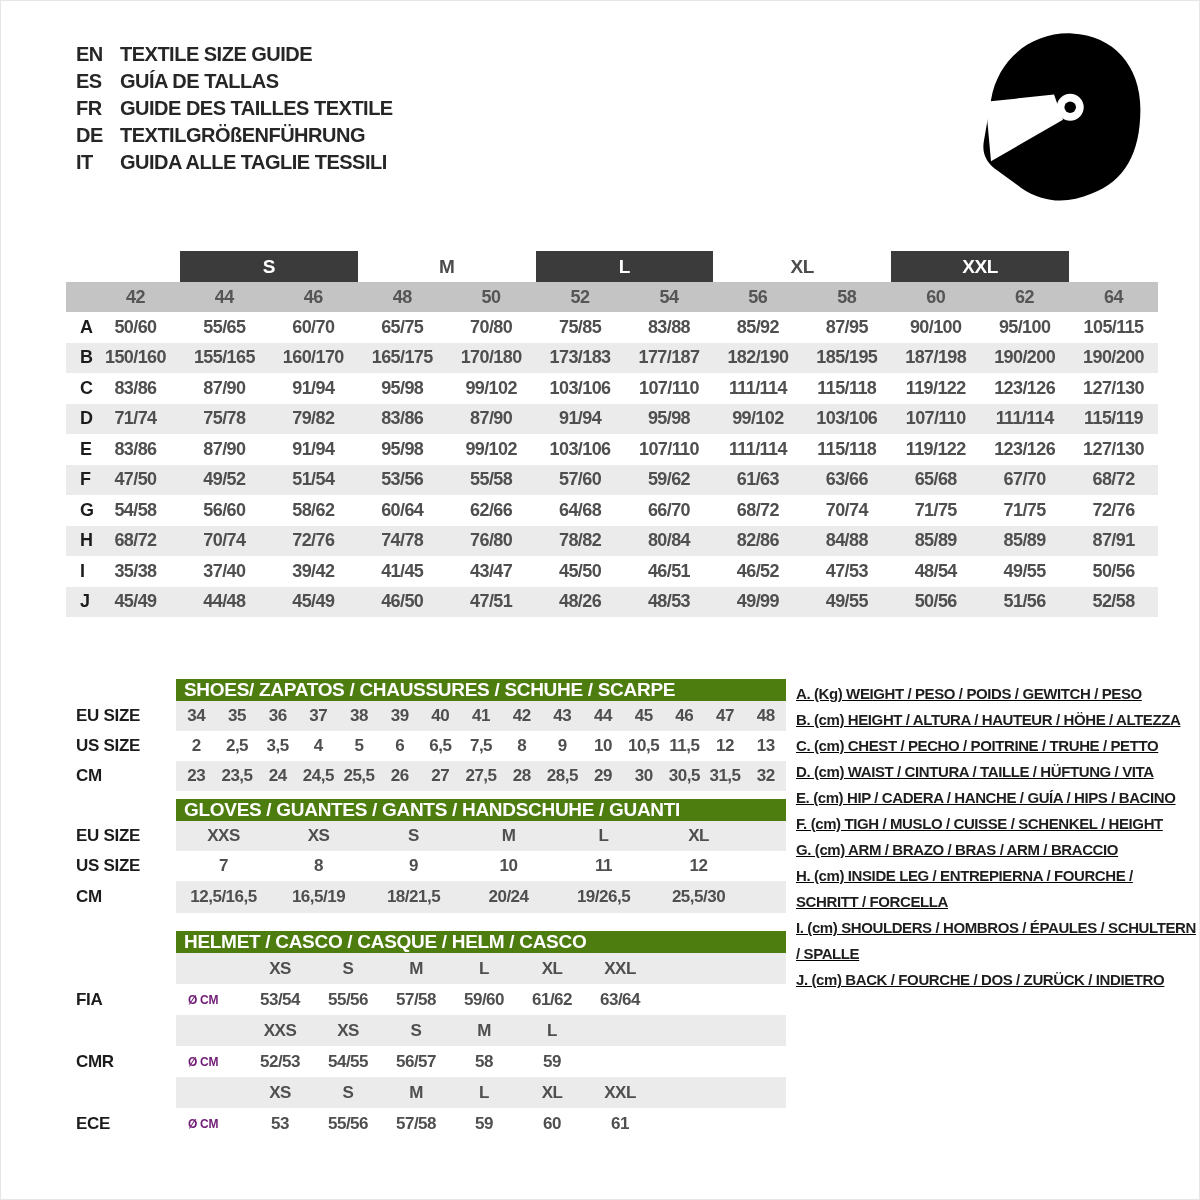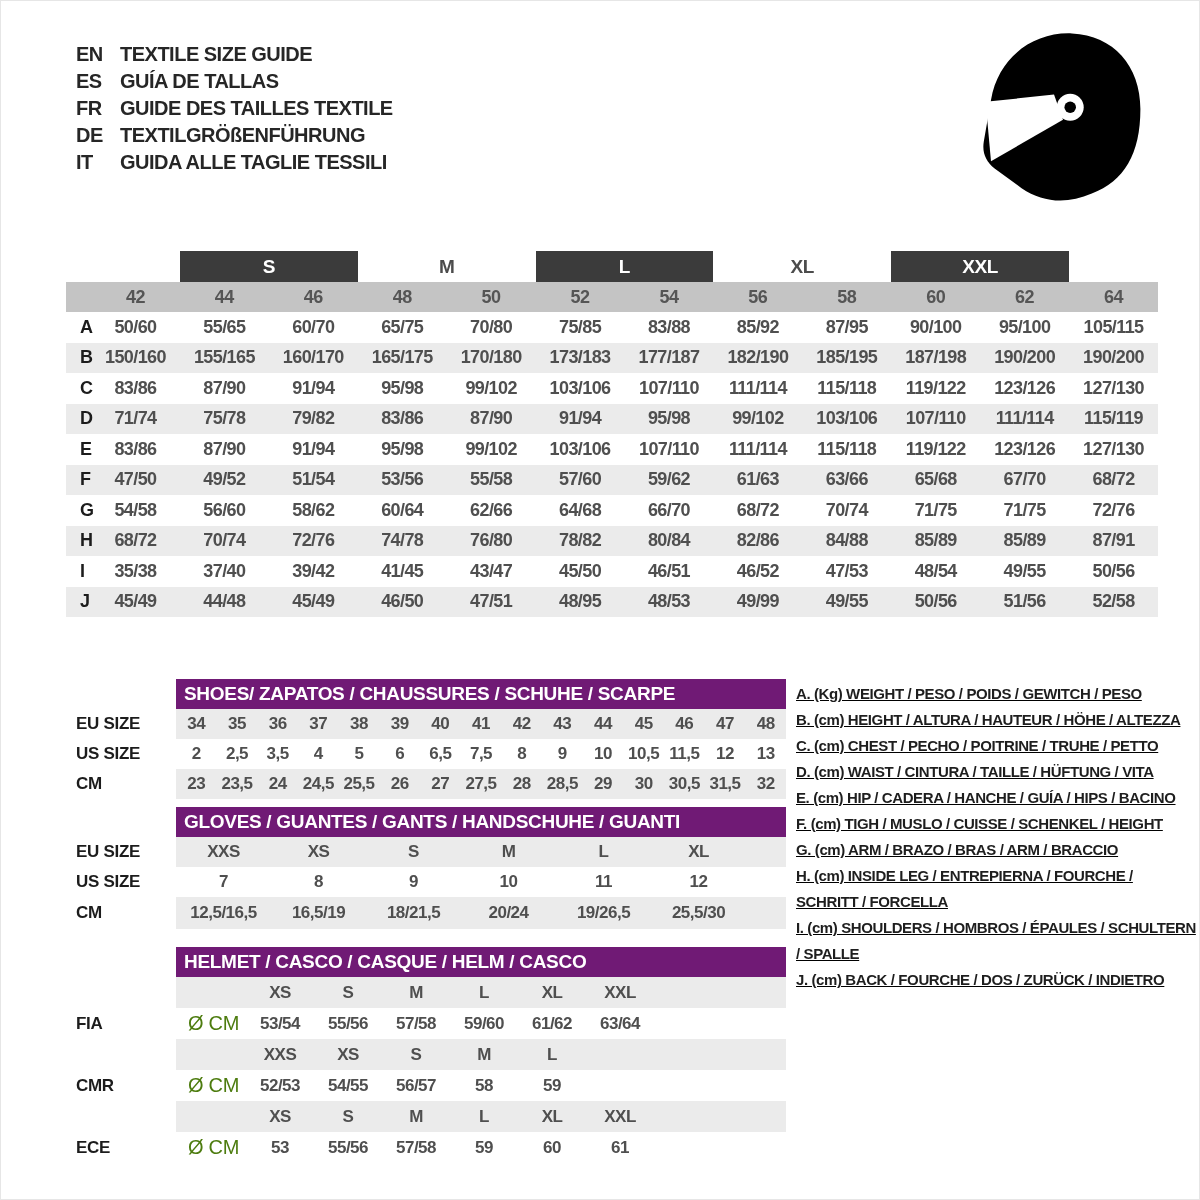--- a/index.html
+++ b/index.html
@@ -38,39 +38,39 @@
   .size-cell:first-child { grid-column:2; }
   .trow { display:grid; grid-template-columns:25px repeat(12,1fr); height:30.5px; }
   .trow:nth-child(even){ background:#ebebeb; }
   .trow-label { display:flex; align-items:center; padding-left:14px;
                 font-size:18px; font-weight:bold; color:#1c1c1c; }
   .tcell { display:flex; align-items:center; justify-content:center;
            font-size:18px; font-weight:bold; color:#4f4f4f; letter-spacing:-0.6px; }
 
   
   .lower { position:absolute; left:175px; top:678px; width:610px; }
-  .bar { height:30px; background:#701a75; color:#fff; display:flex; align-items:center;
+  .bar { height:22px; background:#4d7c0f; color:#fff; display:flex; align-items:center;
          padding-left:8px; font-size:19px; font-weight:bold; letter-spacing:-0.3px; }
   .sec-shoes { margin-bottom:8px; }
   .sec-gloves { margin-bottom:18px; }
   .row-label { position:absolute; left:-100px; top:0; height:100%; display:flex;
                align-items:center; font-size:17px; font-weight:bold; color:#1c1c1c; letter-spacing:-0.3px; }
 
   .shoe-row { position:relative; height:30px; display:grid; grid-template-columns:repeat(15,1fr); }
   .sec-shoes .shoe-row:nth-child(odd){ background:#ebebeb; }
   .gl-row { position:relative; height:30px; display:grid; grid-template-columns:repeat(6,95px); }
   .sec-gloves .gl-row:nth-child(odd){ background:#ebebeb; }
   .sec-gloves .gl-row:nth-child(3){ height:32px; }
   .hel-row { position:relative; height:31px; display:grid; grid-template-columns:70px repeat(6,68px); }
   .sec-helmet .hel-row:nth-child(odd){ background:#ebebeb; }
 
   .cell { display:flex; align-items:center; justify-content:center;
           font-size:17px; font-weight:bold; color:#4f4f4f; letter-spacing:-0.5px; }
   .prefix-cell { display:flex; align-items:center; justify-content:flex-start; padding-left:12px;
-                 font-size:20px; font-weight:normal; color:#4d7c0f; letter-spacing:-0.3px; }
+                 font-size:12px; font-weight:bold; color:#701a75; letter-spacing:-0.3px; }
 
   
   .legend { position:absolute; left:795px; top:680px; width:400px;text-decoration:underline; }
   .legend-item { font-size:15px; font-weight:bold; color:#1e1e1e;
                  line-height:26px; letter-spacing:-0.4px; }
 </style>
 </head>
 <body>
 
 <div class="page">
@@ -185,21 +185,21 @@
         <div class="trow">
           <span class="trow-label">I</span>
           <div style="display:contents">
             
           <span class="tcell">35/38</span><span class="tcell">37/40</span><span class="tcell">39/42</span><span class="tcell">41/45</span><span class="tcell">43/47</span><span class="tcell">45/50</span><span class="tcell">46/51</span><span class="tcell">46/52</span><span class="tcell">47/53</span><span class="tcell">48/54</span><span class="tcell">49/55</span><span class="tcell">50/56</span></div>
         </div>
         <div class="trow">
           <span class="trow-label">J</span>
           <div style="display:contents">
             
-          <span class="tcell">45/49</span><span class="tcell">44/48</span><span class="tcell">45/49</span><span class="tcell">46/50</span><span class="tcell">47/51</span><span class="tcell">48/95</span><span class="tcell">48/53</span><span class="tcell">49/99</span><span class="tcell">49/55</span><span class="tcell">50/56</span><span class="tcell">51/56</span><span class="tcell">52/58</span></div>
+          <span class="tcell">45/49</span><span class="tcell">44/48</span><span class="tcell">45/49</span><span class="tcell">46/50</span><span class="tcell">47/51</span><span class="tcell">48/26</span><span class="tcell">48/53</span><span class="tcell">49/99</span><span class="tcell">49/55</span><span class="tcell">50/56</span><span class="tcell">51/56</span><span class="tcell">52/58</span></div>
         </div>
       </div>
   </div>
 
   <div class="lower">
 
     <div class="sec-shoes">
       <div class="bar">SHOES/ ZAPATOS / CHAUSSURES / SCHUHE / SCARPE</div>
       <div>
 

